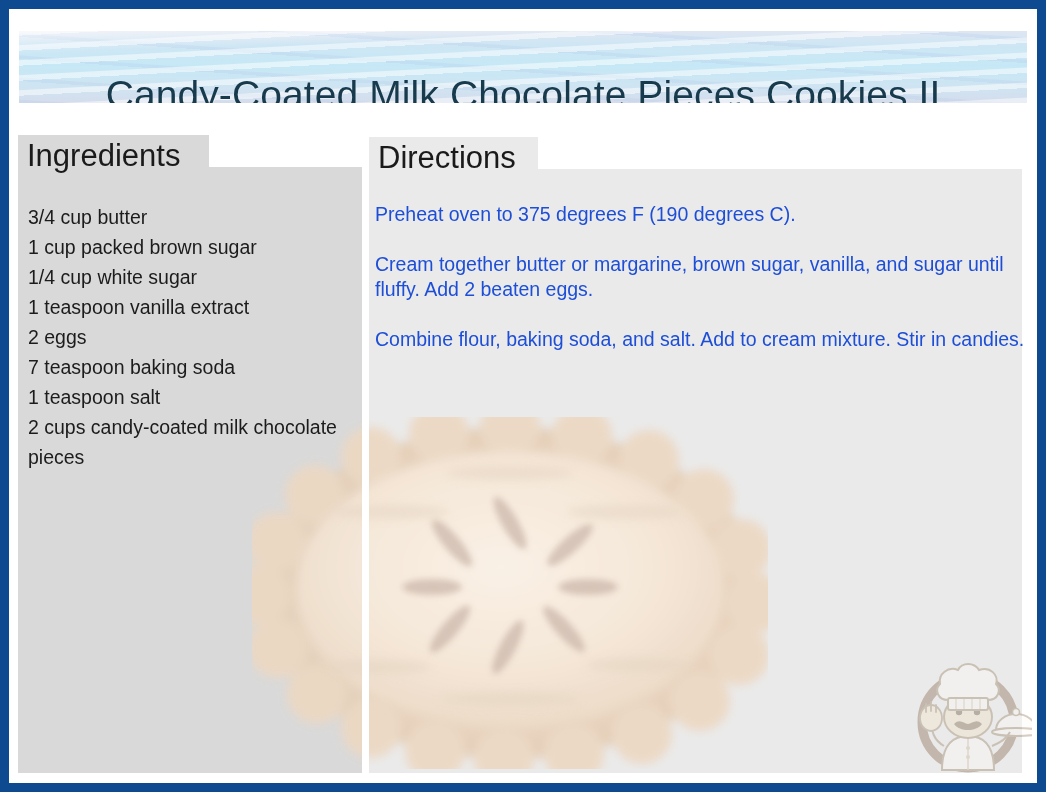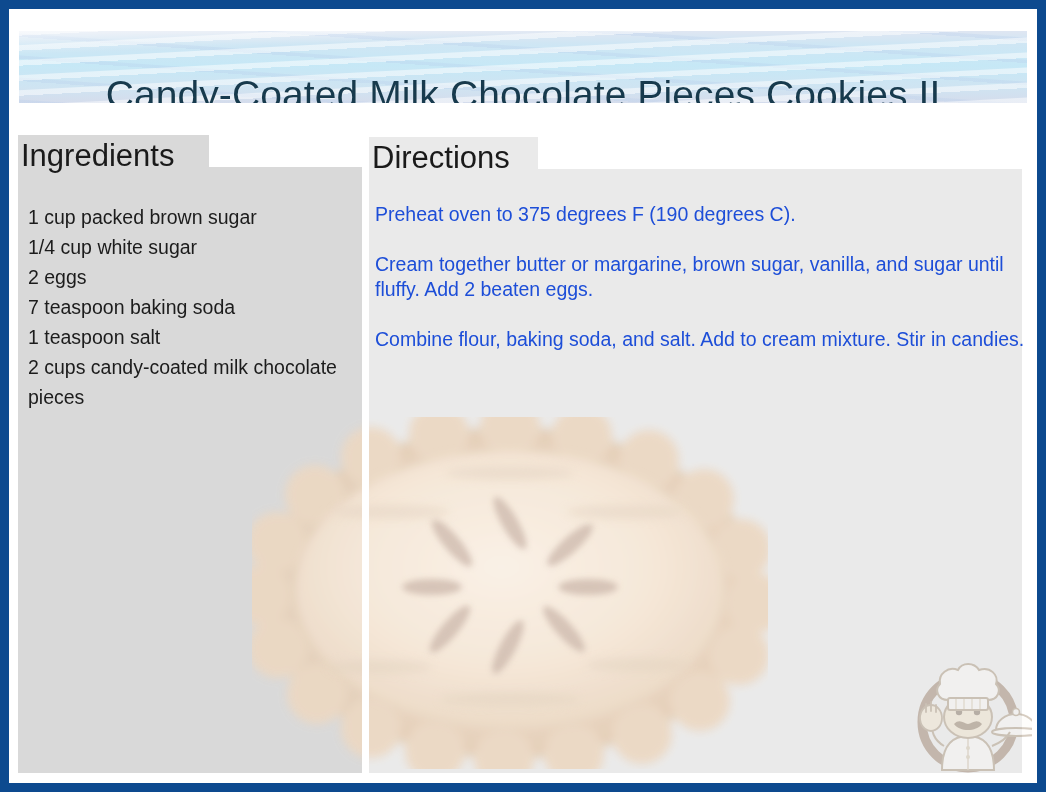--- a/index.html
+++ b/index.html
@@ -78,21 +78,21 @@
   }
 
   
   .section-tab {
     position: absolute;
     background: #d9d9d9;
     font-size: 31px;
     font-weight: 400;
     color: #1a1a1a;
     line-height: 42px;
-    padding-left: 3px;
+    padding-left: 9px;
     white-space: nowrap;
   }
 
   #ingredients-tab {
     left: 9px;
     top: 126px;
     width: 191px;
     height: 44px;
   }
 
@@ -243,22 +243,24 @@
     </g>
   </svg>
 
   <div id="panel-seam"></div>
 
   <div id="ingredients-tab" class="section-tab">Ingredients</div>
 
   <div id="directions-tab" class="section-tab">Directions</div>
 
   <div id="ingredients-list">
+    <div class="ing-line">3/4 cup butter</div>
     <div class="ing-line">1 cup packed brown sugar</div>
     <div class="ing-line">1/4 cup white sugar</div>
+    <div class="ing-line">1 teaspoon vanilla extract</div>
     <div class="ing-line">2 eggs</div>
     <div class="ing-line">7 teaspoon baking soda</div>
     <div class="ing-line">1 teaspoon salt</div>
     <div class="ing-line">2 cups candy-coated milk chocolate pieces</div>
   </div>
 
   <div id="directions-list">
     <p>Preheat oven to 375 degrees F (190 degrees C).</p>
     <p>Cream together butter or margarine, brown sugar, vanilla, and sugar until fluffy. Add 2 beaten eggs.</p>
     <p>Combine flour, baking soda, and salt. Add to cream mixture. Stir in candies.</p>

